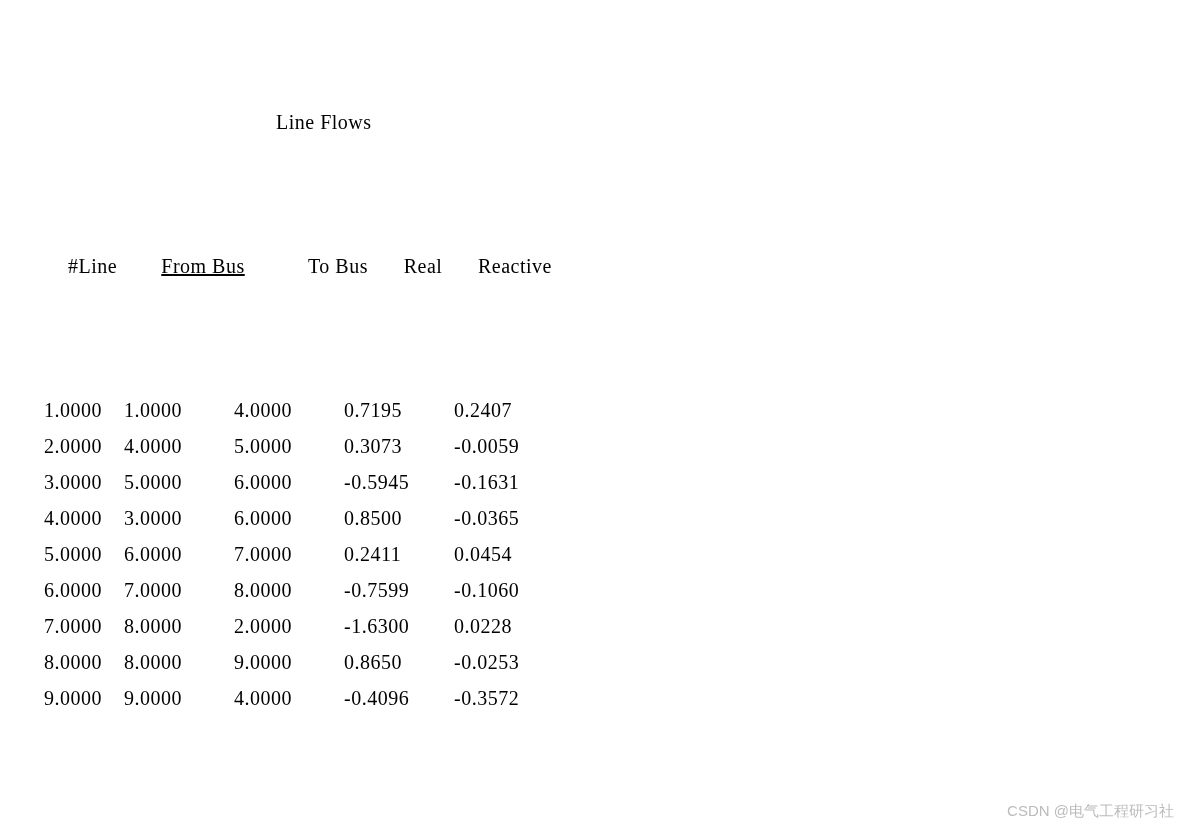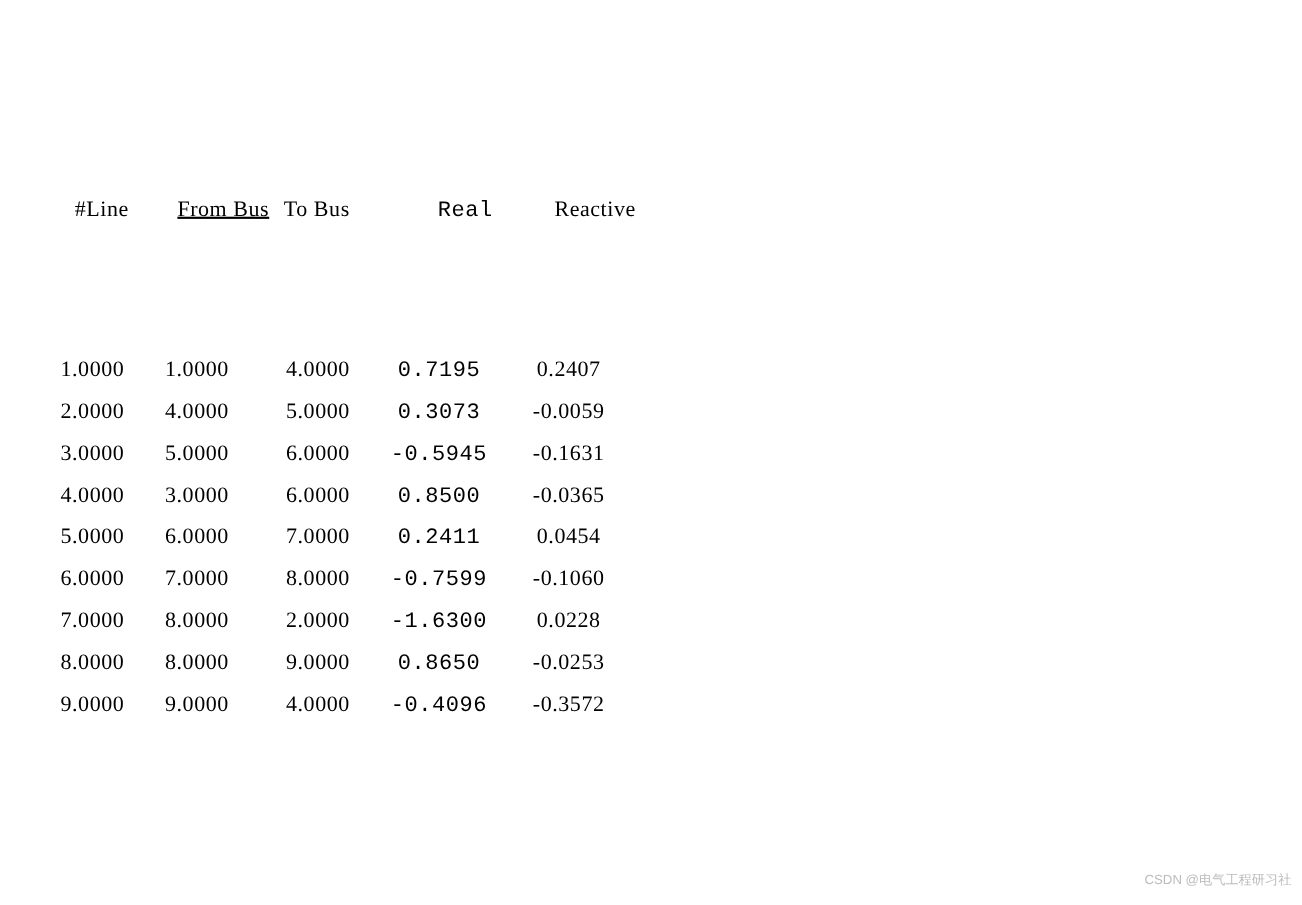--- a/index.html
+++ b/index.html
@@ -18,47 +18,48 @@
     padding-left: 44px;
     white-space: pre;
     line-height: 36px;
     letter-spacing: 0.5px;
   }
   .title-line {
     padding-left: 232px;
   }
   .row span {
     display: inline-block;
-    text-align: center;
+    text-align: left;
   }
   .c-line     { width: 80px;  text-align: right; }
   .c-from     { width: 110px; text-align: right; }
   .c-to       { width: 110px; text-align: right; }
-  .c-real     { width: 110px; text-align: right; font-family: Liberation Mono, monospace; }
+  .c-real     { width: 110px; text-align: right; }
   .c-reactive { width: 126px; text-align: right; }
   .header .c-line     { text-align: left;  padding-left: 2px; }
   .header .c-from     { text-align: center; text-decoration: underline;}
-  .header .c-to       { text-align: left; margin-top: 32px;}
+  .header .c-to       { text-align: right;}
   .header .c-real     { text-align: center;}
   .header .c-reactive { }
   .blank-row { height: 36px; }
   .watermark {
     position: absolute;
     right: 10px;
-    bottom: 14px;
+    bottom: 2px;
     font-family: "Microsoft YaHei", "SimSun", sans-serif;
-    font-size: 12px;
+    font-size: 15px;
     color: rgba(120,120,120,0.5);
     letter-spacing: 0;
   }
 </style>
 </head>
 <body>
 
 <div class="content">
+  <div class="title-line">Line Flows</div>
   <div class="row header">
     <span class="c-line">#Line</span><span class="c-from">From Bus</span><span class="c-to">To Bus</span><span class="c-real">Real</span><span class="c-reactive">Reactive</span>
   </div>
   <div id="block-a"><div class="row"><span class="c-line">1.0000</span><span class="c-from">1.0000</span><span class="c-to">4.0000</span><span class="c-real">0.7195</span><span class="c-reactive">0.2407</span></div><div class="row"><span class="c-line">2.0000</span><span class="c-from">4.0000</span><span class="c-to">5.0000</span><span class="c-real">0.3073</span><span class="c-reactive">-0.0059</span></div><div class="row"><span class="c-line">3.0000</span><span class="c-from">5.0000</span><span class="c-to">6.0000</span><span class="c-real">-0.5945</span><span class="c-reactive">-0.1631</span></div><div class="row"><span class="c-line">4.0000</span><span class="c-from">3.0000</span><span class="c-to">6.0000</span><span class="c-real">0.8500</span><span class="c-reactive">-0.0365</span></div><div class="row"><span class="c-line">5.0000</span><span class="c-from">6.0000</span><span class="c-to">7.0000</span><span class="c-real">0.2411</span><span class="c-reactive">0.0454</span></div><div class="row"><span class="c-line">6.0000</span><span class="c-from">7.0000</span><span class="c-to">8.0000</span><span class="c-real">-0.7599</span><span class="c-reactive">-0.1060</span></div><div class="row"><span class="c-line">7.0000</span><span class="c-from">8.0000</span><span class="c-to">2.0000</span><span class="c-real">-1.6300</span><span class="c-reactive">0.0228</span></div><div class="row"><span class="c-line">8.0000</span><span class="c-from">8.0000</span><span class="c-to">9.0000</span><span class="c-real">0.8650</span><span class="c-reactive">-0.0253</span></div><div class="row"><span class="c-line">9.0000</span><span class="c-from">9.0000</span><span class="c-to">4.0000</span><span class="c-real">-0.4096</span><span class="c-reactive">-0.3572</span></div></div>
   <div class="blank-row"></div>
   
 </div>
 
 <div class="watermark">CSDN @电气工程研习社</div>
 

